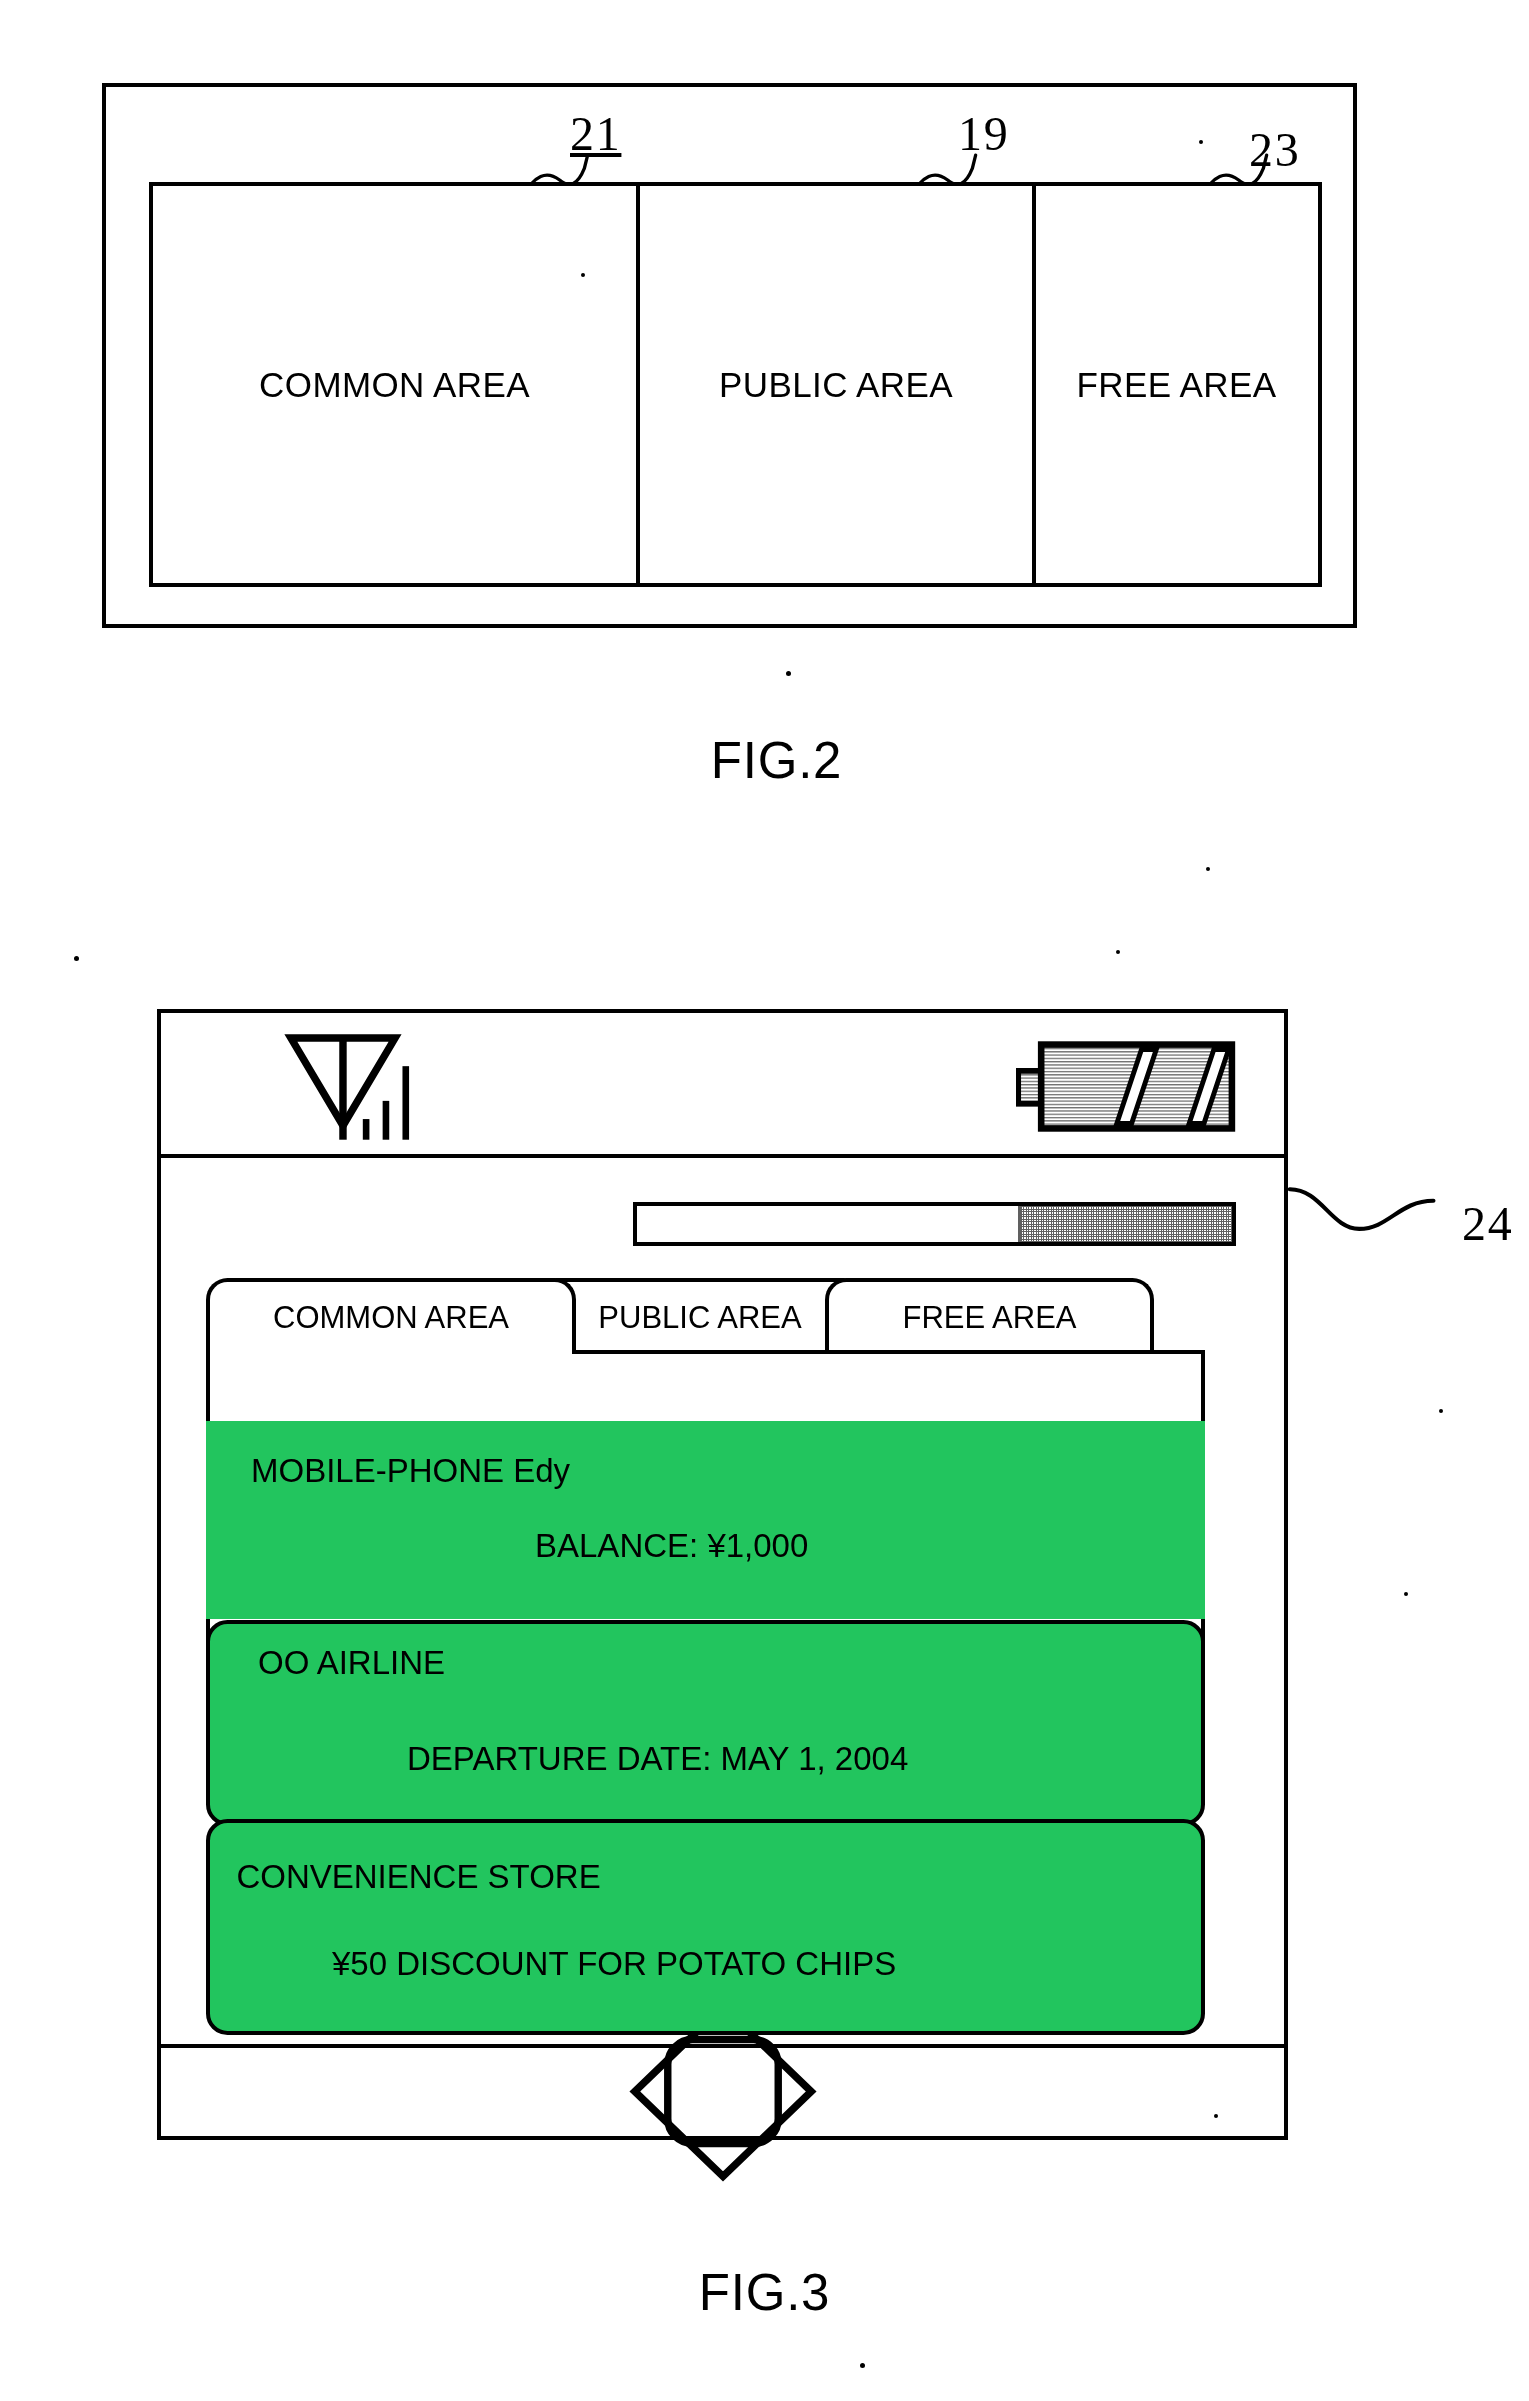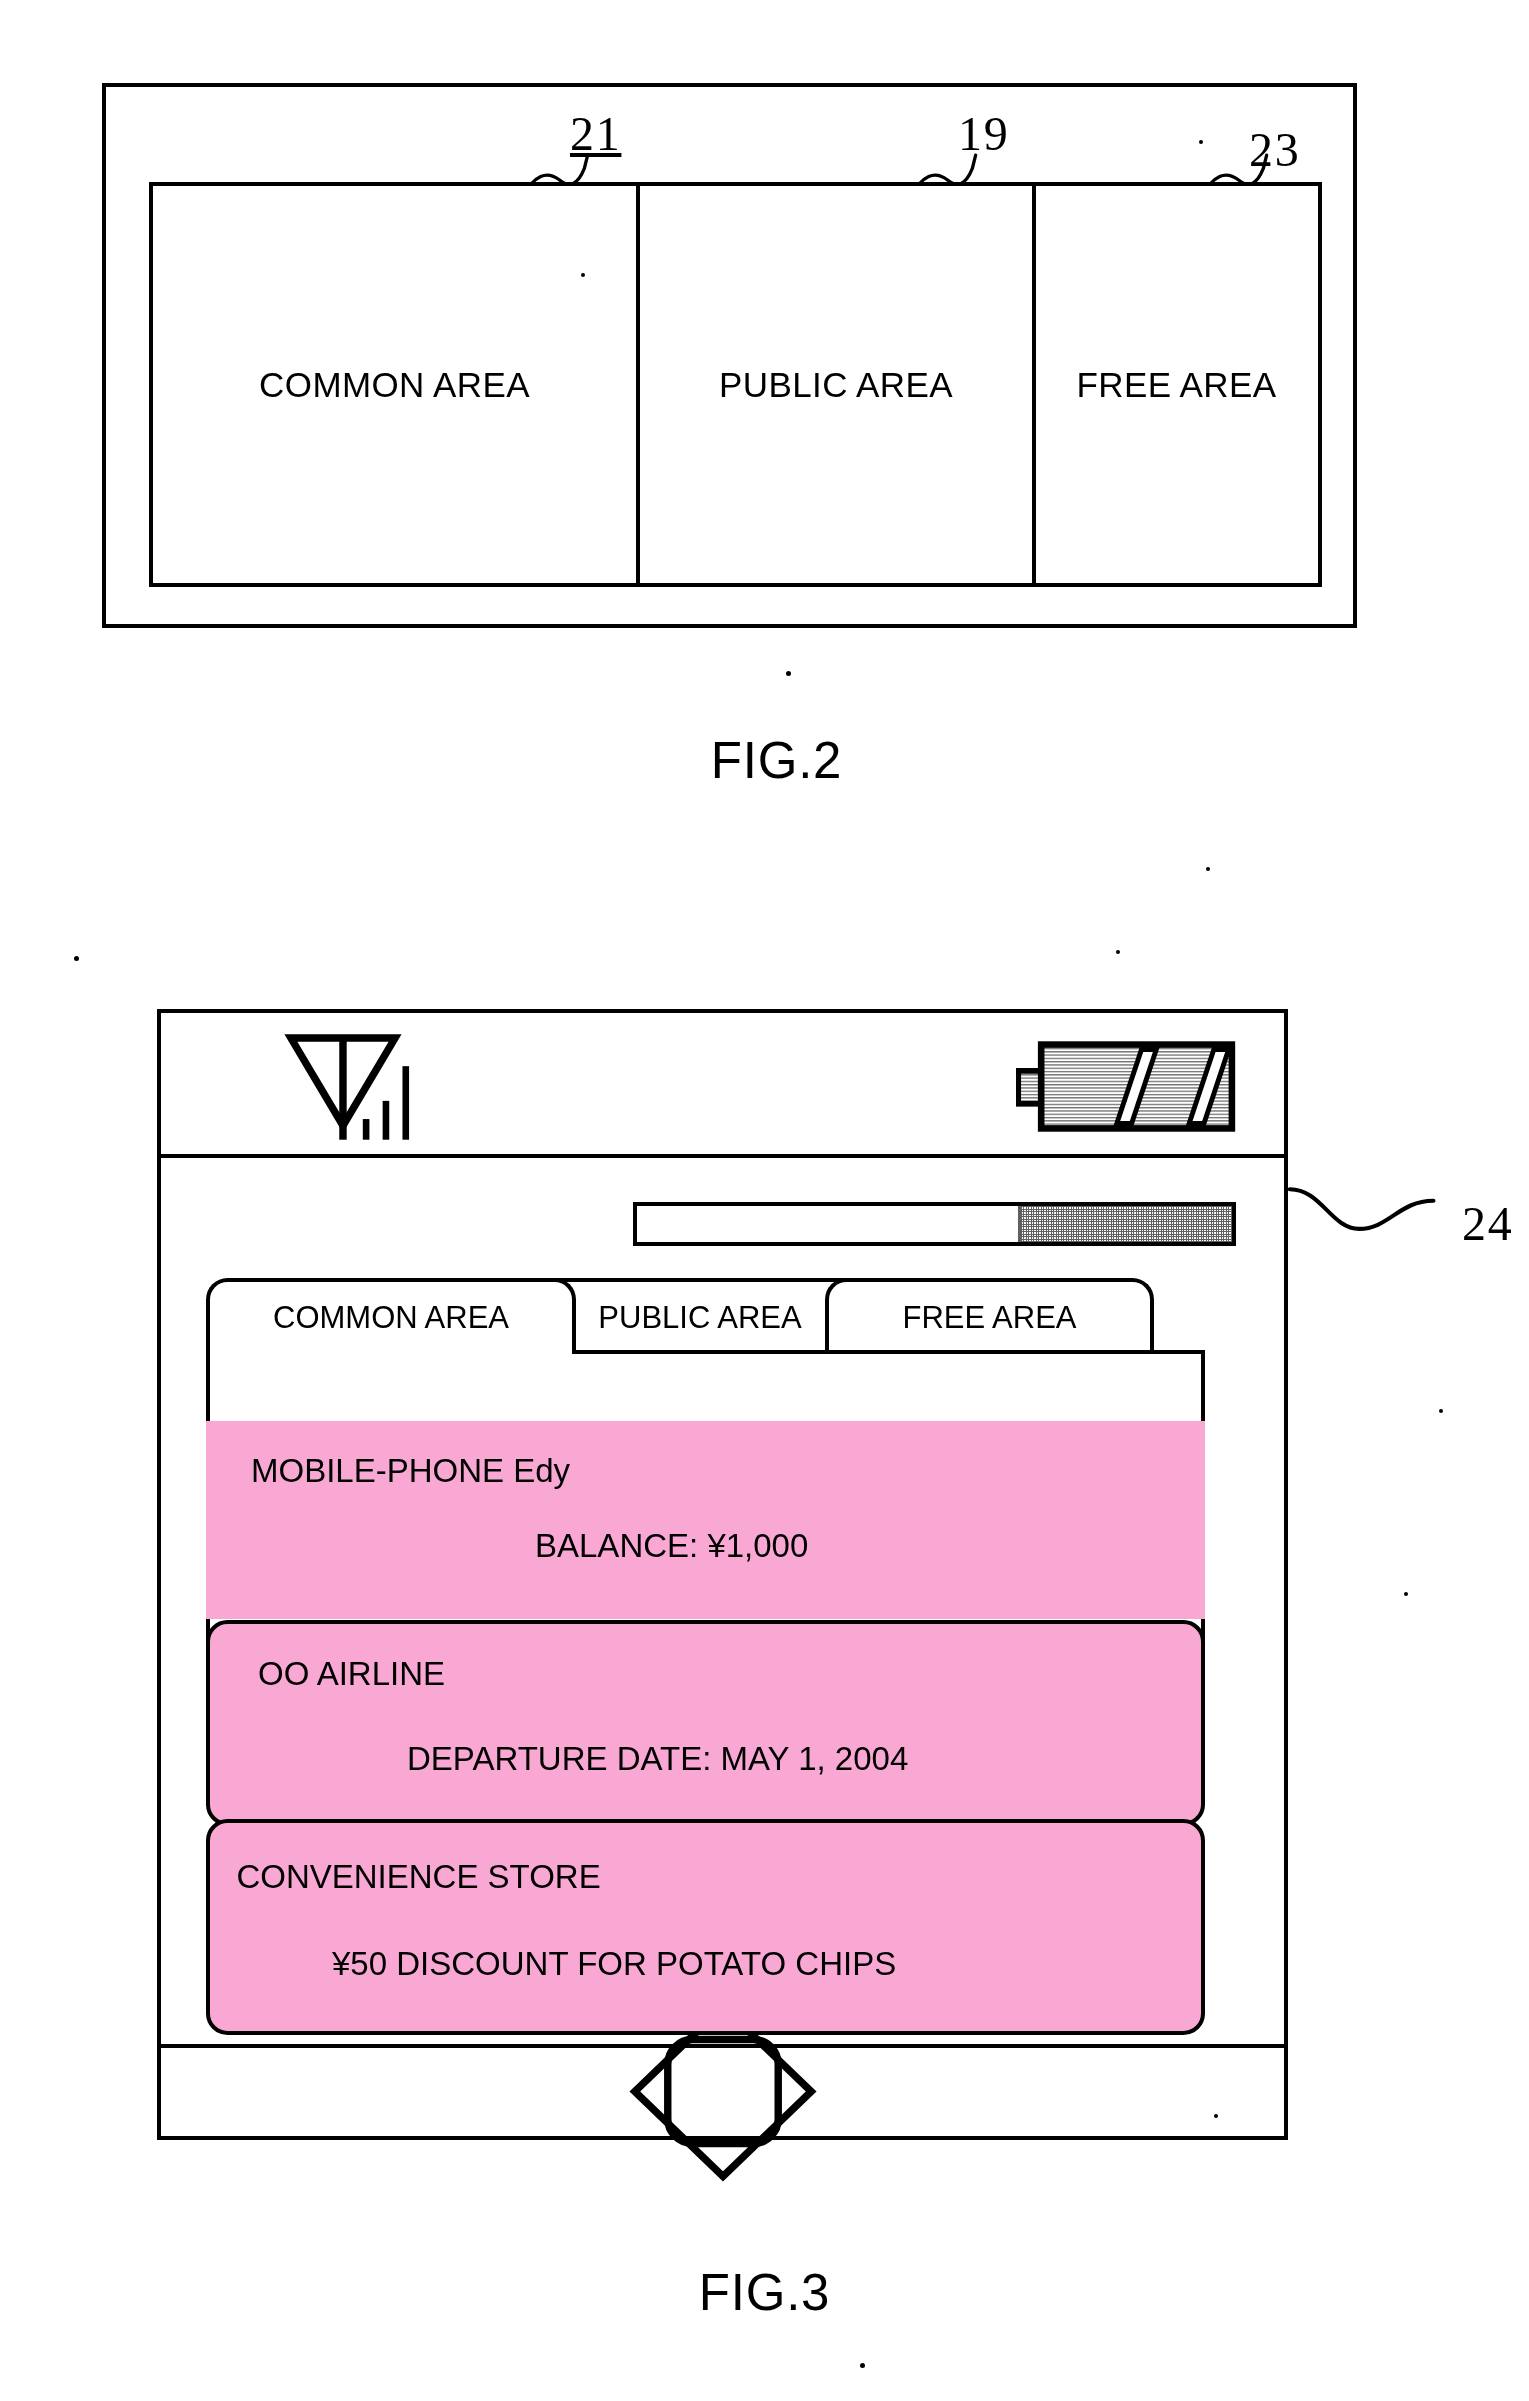--- a/index.html
+++ b/index.html
@@ -93,21 +93,21 @@
     box-sizing:border-box;background:#fff;z-index:3;
   }
   #panel-top-cover{
     position:absolute;left:50px;top:188px;width:322px;height:10px;
     background:#fff;z-index:6;
   }
 
   .card{
     position:absolute;left:45px;
     border:4.1px solid #000;border-radius:21.5px;
-    box-sizing:border-box;background:#f9a8d4;z-index:4;text-align:center;
+    box-sizing:border-box;background:#22c55e;z-index:4;text-align:center;
   }
   #card1{top:263px;width:999px;height:198px;border-radius:0 0 0 0;border:none;}
   #card2{top:462px;width:999px;height:206px;}
   #card3{top:661px;width:999px;height:216px;}
 
   .card .line1{position:absolute;font-size:33px;white-space:nowrap;}
   .card .line2{position:absolute;font-size:33px;white-space:nowrap;}
 
   #nav-bar{
     position:absolute;left:0;bottom:0;right:0;height:92px;
@@ -211,21 +211,21 @@
 
       <div id="tabpanel"></div>
       <div id="panel-top-cover"></div>
 
       <div class="card" id="card1">
         <span class="line1" style="left:45px;top:31px;">MOBILE-PHONE Edy</span>
         <span class="line2" style="left:329px;top:106px;">BALANCE: ¥1,000</span>
       </div>
 
       <div class="card" id="card2">
-        <span class="line1" style="left:48px;top:31px;">OO AIRLINE</span>
+        <span class="line1" style="left:48px;top:20px;">OO AIRLINE</span>
         <span class="line2" style="left:197px;top:116px;">DEPARTURE DATE: MAY 1, 2004</span>
       </div>
 
       <div class="card" id="card3">
         <span class="line1" style="left:26.4px;top:35px;">CONVENIENCE STORE</span>
         <span class="line2" style="left:122px;top:122px;">¥50 DISCOUNT FOR POTATO CHIPS</span>
       </div>
 
     </div>
 

